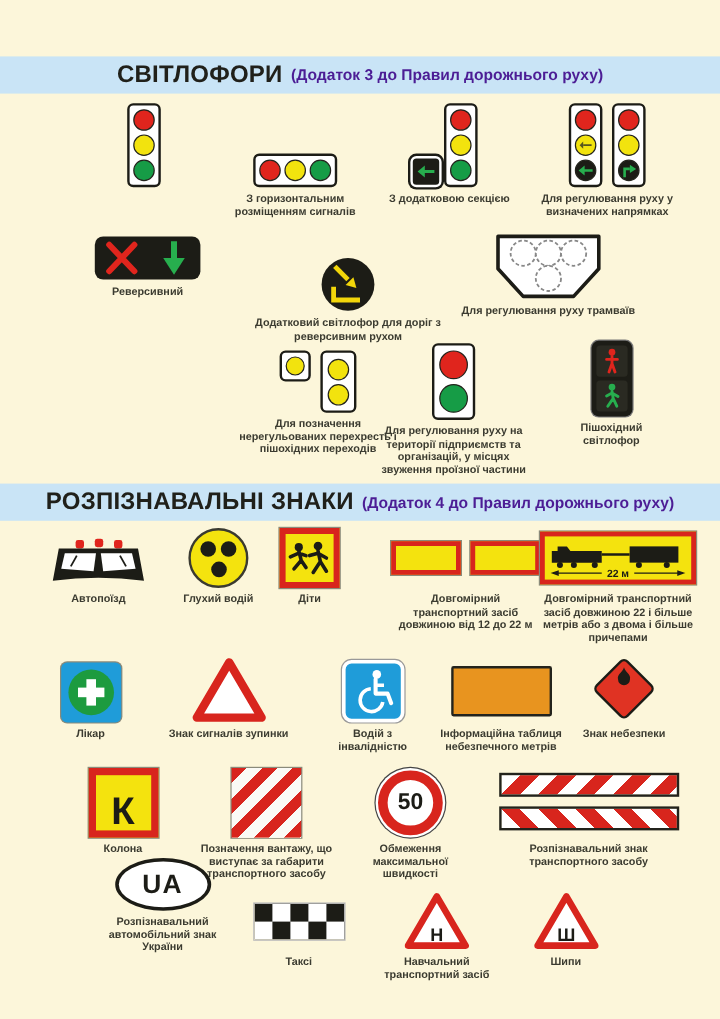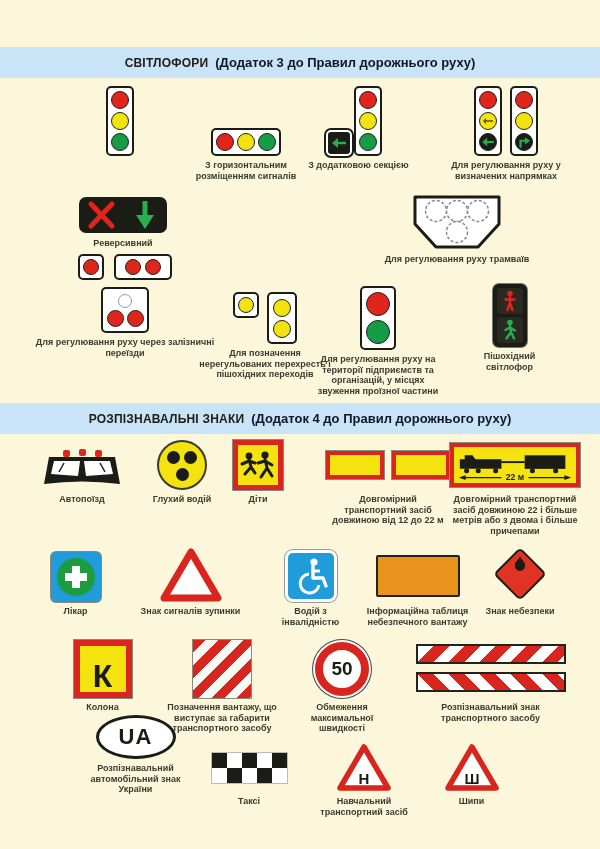--- a/index.html
+++ b/index.html
@@ -1,19 +1,19 @@
 <!DOCTYPE html>
 <html><head>
 <meta charset="utf-8">
 <style>
   html,body{margin:0;padding:0}
   .page{position:relative;width:600px;height:849px;background:#fcf6da;font-family:"Liberation Sans",sans-serif;overflow:hidden}
   .band{position:absolute;left:0;width:600px;height:31px;background:#c9e4f6;display:flex;align-items:center;justify-content:center;gap:7px}
-  .band .t{font-size:12px;font-weight:bold;color:#20201a;letter-spacing:.2px}
-  .band .s{font-size:13px;font-weight:bold;color:#0f172a}
+  .band .t{font-size:20px;font-weight:bold;color:#20201a;letter-spacing:.2px}
+  .band .s{font-size:13px;font-weight:bold;color:#4c1d95}
   .cell{position:absolute;display:flex;flex-direction:column;align-items:center}
   .icn{display:flex;align-items:flex-end;justify-content:center}
   .lbl{font-size:9px;font-weight:bold;color:#3b3b30;text-align:center;line-height:1.18;margin-top:4px}
   .tl{background:#fff;border:2px solid #1c1c16;border-radius:5px;display:flex;flex-direction:column;gap:3px;padding:3px;box-sizing:content-box}
   .tl.h{flex-direction:row}
   .lens{width:18px;height:18px;border-radius:50%;border:1.5px solid #23231c;box-sizing:border-box;display:flex;align-items:center;justify-content:center}
   .red{background:#e0251d}.yel{background:#f2e30e}.grn{background:#169c46}.drk{background:#1c1c16}
   .pnl{background:#fff;border:2px solid #1c1c16;border-radius:5px;box-sizing:border-box;display:flex;align-items:center;justify-content:center;gap:4px}
   .extb{position:absolute;left:-28px;bottom:0;width:26px;height:26px;background:#1c1c16;border-radius:5px;border:2px solid #fff;box-shadow:0 0 0 2px #1c1c16;box-sizing:border-box;display:flex;align-items:center;justify-content:center}
   .pwin{width:26px;height:26px;background:#2a2a22;border-radius:3px;display:flex;align-items:center;justify-content:center}
@@ -44,21 +44,21 @@
     <div class="icn" style="height:72px">
       <div class="tl h">
         <div class="lens red"></div>
         <div class="lens yel"></div>
         <div class="lens grn"></div>
       </div>
     </div>
     <div class="lbl">З горизонтальним розміщенням сигналів</div>
   </div>
 
-  <div class="cell" style="left:296px;top:84px;width:125px">
+  <div class="cell" style="left:312px;top:84px;width:125px">
     <div class="icn" style="height:72px">
       <div style="position:relative;margin-left:18px">
         <div class="tl">
           <div class="lens red"></div>
           <div class="lens yel"></div>
           <div class="lens grn"></div>
         </div>
         <div class="extb">
           <svg width="16" height="12" viewBox="0 0 16 12">
               <path d="M15 6 H6" stroke="#27ae4e" stroke-width="2.5" fill="none"></path>
@@ -106,53 +106,43 @@
   <div class="cell" style="left:48px;top:196px;width:150px">
     <svg width="90" height="38" viewBox="0 0 90 38">
       <rect x="1" y="1" width="88" height="36" rx="7" fill="#1c1c16"></rect>
       <path d="M13 8 L34 30 M34 8 L13 30" stroke="#e0251d" stroke-width="5" stroke-linecap="round"></path>
       <path d="M67 5 V20" stroke="#27ae4e" stroke-width="5"></path>
       <path d="M58 19 H76 L67 33 Z" fill="#27ae4e"></path>
     </svg>
     <div class="lbl">Реверсивний</div>
   </div>
 
+  <div class="cell" style="left:205px;top:214px;width:170px">
+    <svg width="46" height="46" viewBox="0 0 46 46">
+      <circle cx="23" cy="23" r="22" fill="#1c1c16"></circle>
+      <path d="M12 8 L23 19" stroke="#f2d60a" stroke-width="4"></path>
+      <path d="M30 26 L27.5 17 L21 23.5 Z" fill="#f2d60a"></path>
+      <path d="M11 25 V36 H33" stroke="#f2d60a" stroke-width="4" fill="none"></path>
+    </svg>
+    <div class="lbl">Додатковий світлофор для доріг з реверсивним рухом</div>
+  </div>
 
   <div class="cell" style="left:372px;top:194px;width:170px">
     <svg width="104" height="56" viewBox="0 0 104 56">
       <polygon points="10,3 94,3 94,30 73,53 31,53 10,30" fill="#fff" stroke="#1c1c16" stroke-width="3" stroke-linejoin="round"></polygon>
       <g fill="#fff" stroke="#888" stroke-width="1.5" stroke-dasharray="3,2">
         <circle cx="31" cy="17" r="10.5"></circle>
           <circle cx="52" cy="17" r="10.5"></circle>
           <circle cx="73" cy="17" r="10.5"></circle>
           <circle cx="52" cy="38" r="10.5"></circle>
       </g>
     </svg>
     <div class="lbl">Для регулювання руху трамваїв</div>
   </div>
 
-  <div class="cell" style="left:30px;top:254px;width:190px">
-    <div style="display:flex;gap:10px;align-items:center">
-      <div class="pnl" style="width:26px;height:26px">
-        <div class="lens red" style="width:16px;height:16px"></div>
-      </div>
-      <div class="pnl" style="width:58px;height:26px">
-        <div class="lens red" style="width:16px;height:16px"></div>
-        <div class="lens red" style="width:16px;height:16px"></div>
-      </div>
-    </div>
-    <div class="pnl" style="width:48px;height:46px;flex-direction:column;gap:2px;margin-top:7px">
-      <div class="lens" style="width:14px;height:14px;border-color:#999;background:#fff"></div>
-      <div style="display:flex;gap:3px">
-        <div class="lens red" style="width:17px;height:17px"></div>
-        <div class="lens red" style="width:17px;height:17px"></div>
-      </div>
-    </div>
-    <div class="lbl" style="max-width:180px">Для регулювання руху через залізничні переїзди</div>
-  </div>
 
   <div class="cell" style="left:190px;top:292px;width:150px">
     <div style="display:flex;gap:8px;align-items:flex-start">
       <div class="pnl" style="width:26px;height:26px">
         <div class="lens yel" style="width:16px;height:16px"></div>
       </div>
       <div class="pnl" style="width:30px;height:52px;flex-direction:column;gap:3px">
         <div class="lens yel"></div>
         <div class="lens yel"></div>
       </div>
@@ -307,21 +297,21 @@
         </svg>
       </div>
     </div>
     <div class="lbl" style="max-width:80px">Водій з інвалідністю</div>
   </div>
 
   <div class="cell" style="left:360px;top:550px;width:115px">
     <div class="icn" style="height:52px;align-items:center">
       <div style="width:84px;height:42px;background:#e8941f;border:2px solid #23231c;border-radius:2px;box-sizing:border-box"></div>
     </div>
-    <div class="lbl" style="max-width:112px">Інформаційна таблиця небезпечного вантажу</div>
+    <div class="lbl" style="max-width:112px">Інформаційна таблиця небезпечного метрів</div>
   </div>
 
   <div class="cell" style="left:470px;top:550px;width:100px">
     <div class="icn" style="height:52px">
       <div style="position:relative;width:56px;height:56px">
         <div style="position:absolute;left:9px;top:9px;width:38px;height:38px;transform:rotate(45deg);background:#e03323;border:2px solid #1c1c16;border-radius:5px;box-sizing:border-box"></div>
         <svg style="position:absolute;left:20px;top:9px" width="16" height="18" viewBox="0 0 16 18">
           <path d="M8 1 C9 5 14 7 13 11 A5 5 0 0 1 3 11 C2 7 7 5 8 1 Z" fill="#1c1c16"></path>
         </svg>
       </div>

